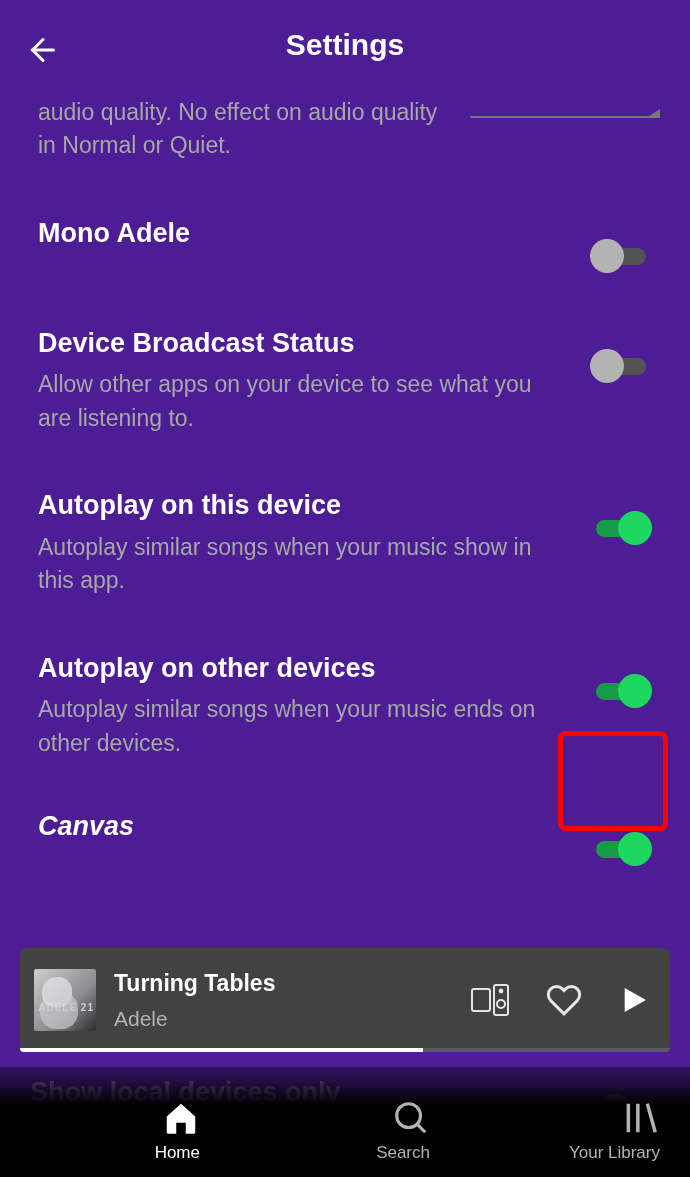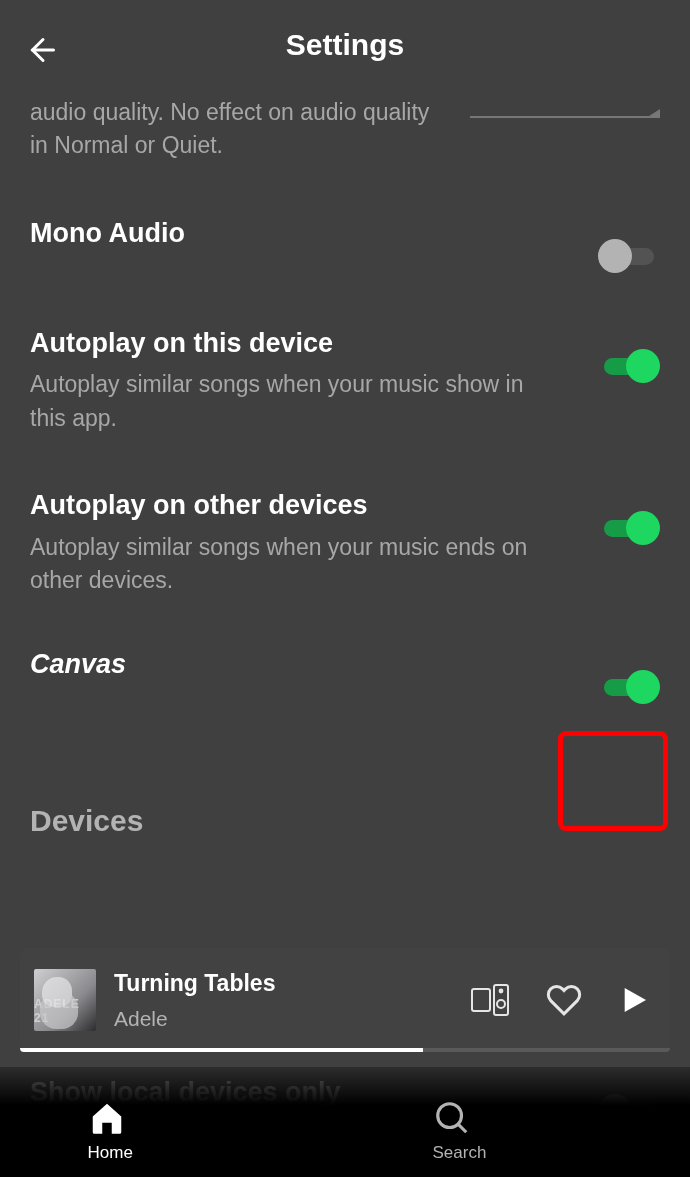--- a/index.html
+++ b/index.html
@@ -1,53 +1,53 @@
 <!DOCTYPE html>
 <html><head>
 <meta charset="utf-8">
 <style>
   * { margin:0; padding:0; box-sizing:border-box; }
   html, body { width:690px; height:1177px; background:#000; font-family:-apple-system,BlinkMacSystemFont,"Segoe UI",Helvetica,Arial,sans-serif; color:#fff; overflow:hidden; }
-  .screen { position:relative; width:690px; height:1177px; background:#404040; }
+  .screen { position:relative; width:690px; height:1177px; background:#4c1d95; }
   .header { position:relative; height:90px; display:flex; align-items:center; justify-content:center; }
   .back-btn { position:absolute; left:20px; top:30px; width:40px; height:40px; display:flex; align-items:center; justify-content:center; cursor:pointer; }
   .title { font-size:30px; font-weight:700; }
-  .content { position:absolute; top:90px; left:0; right:0; bottom:0; padding:0 30px; overflow:hidden; }
+  .content { position:absolute; top:90px; left:0; right:0; bottom:0; padding:0 38px; overflow:hidden; }
   .partial-desc { color:#a7a7a7; font-size:23px; line-height:1.45; margin-top:6px; max-width:420px; }
   .setting-row { display:flex; align-items:flex-start; justify-content:space-between; margin-top:54px; }
   .setting-row.tighter { margin-top:50px;font-style:italic; }
   .setting-text { max-width:510px; }
   .setting-title { font-size:27px; font-weight:600; color:#fff; line-height:1.25; }
   .setting-desc { color:#a7a7a7; font-size:23px; line-height:1.45; margin-top:8px; }
   .toggle-col { padding-top:22px; flex-shrink:0; }
   .toggle { position:relative; width:62px; height:34px; cursor:pointer; }
   .toggle .track { position:absolute; left:6px; top:9px; width:50px; height:17px; border-radius:10px; background:#535353; }
   .toggle .knob { position:absolute; top:0; left:0; width:34px; height:34px; border-radius:50%; background:#b3b3b3; }
   .toggle.on .track { background:#169c46; }
   .toggle.on .knob { left:28px; background:#1ed760; }
   .highlight-box { position:absolute; border:5px solid #ff0000; border-radius:8px; left:558px; top:731px; width:110px; height:100px; pointer-events:none; }
   .slider-frag { position:absolute; right:30px; top:106px; width:190px; height:16px; }
   .slider-frag .bar { position:absolute; bottom:4px; left:0; right:0; height:2px; background:#777; }
   .slider-frag .wedge { position:absolute; right:0; bottom:4px; width:0; height:0; border-right:14px solid #777; border-bottom:0 solid transparent; border-top:9px solid transparent; }
   .section-heading { font-size:30px; font-weight:700; color:#b3b3b3; margin-top:100px; }
   .now-playing { position:absolute; left:20px; right:20px; top:948px; height:104px; background:#424242; border-radius:8px; display:flex; align-items:center; padding:0 14px; }
   .np-art { width:62px; height:62px; background:linear-gradient(135deg,#cfcfd1 0%, #8b8b8f 60%, #2c2c2e 100%); border-radius:2px; position:relative; overflow:hidden; flex-shrink:0; }
   .np-art:after { content:""; position:absolute; left:8px; top:8px; width:30px; height:30px; background:#e5e5e8; border-radius:50% 45% 40% 40%; box-shadow:2px 18px 0 4px #c9c9cc; opacity:.7; }
-  .np-art .tag { position:absolute; bottom:6px; right:2px; font-size:12px; letter-spacing:1px; color:#d0d0d0; font-weight:700; }
+  .np-art .tag { position:absolute; bottom:18px; right:2px; font-size:10px; letter-spacing:1px; color:#d0d0d0; font-weight:700; }
   .np-text { margin-left:18px; flex:1; }
   .np-title { font-size:23px; font-weight:700; }
   .np-artist { font-size:21px; color:#b3b3b3; margin-top:10px; }
   .np-icons { display:flex; align-items:center; gap:34px; margin-right:6px; }
   .np-icons svg { display:block; }
   .progress { position:absolute; left:0; right:0; bottom:0; height:4px; background:#5a5a5a; border-bottom-left-radius:8px; border-bottom-right-radius:8px; overflow:hidden; }
   .progress .fill { height:100%; background:#fff; width:62%; }
   .dimmed-row { position:absolute; left:30px; right:30px; top:1076px; display:flex; justify-content:space-between; align-items:flex-start; opacity:.35; }
   .dimmed-toggle { padding-top:18px; }
   .navbar { position:absolute; left:0; right:0; bottom:0; height:110px; background:linear-gradient(to bottom, rgba(0,0,0,.3) 0%, #000 35%); display:flex; justify-content:space-around; align-items:flex-end; padding-bottom:14px; }
-  .nav-item { display:flex; flex-direction:column; align-items:flex-start; gap:6px; cursor:pointer; width:170px; }
+  .nav-item { display:flex; flex-direction:column; align-items:flex-end; gap:6px; cursor:pointer; width:170px; }
   .nav-label { font-size:17px; color:#b3b3b3; }
   .nav-item.active .nav-label { color:#fff; }
   .nav-item svg { display:block; }
 </style>
 </head>
 <body>
 
 <div class="screen">
 
   <div class="header">
@@ -63,30 +63,42 @@
   <div class="slider-frag">
     <div class="bar"></div>
       <div class="wedge"></div>
   </div>
 
   <div class="content">
     <div class="partial-desc">audio quality. No effect on audio quality in Normal or Quiet.</div>
 
     <div class="setting-row">
       <div class="setting-text">
-        <div class="setting-title">Mono Audio</div>
+        <div class="setting-title">Mono Adele</div>
       </div>
       <div class="toggle-col">
         <div class="toggle">
             <div class="track"></div>
             <div class="knob"></div>
           </div>
       </div>
     </div>
 
+    <div class="setting-row">
+      <div class="setting-text">
+        <div class="setting-title">Device Broadcast Status</div>
+        <div class="setting-desc">Allow other apps on your device to see what you are listening to.</div>
+      </div>
+      <div class="toggle-col">
+        <div class="toggle">
+            <div class="track"></div>
+            <div class="knob"></div>
+          </div>
+      </div>
+    </div>
 
     <div class="setting-row">
       <div class="setting-text">
         <div class="setting-title">Autoplay on this device</div>
         <div class="setting-desc">Autoplay similar songs when your music show in this app.</div>
       </div>
       <div class="toggle-col">
         <div class="toggle on">
             <div class="track"></div>
             <div class="knob"></div>
@@ -177,15 +189,23 @@
         </svg>
       <div class="nav-label">Home</div>
     </div>
     <div class="nav-item">
       <svg width="38" height="38" viewBox="0 0 24 24" fill="none" stroke="#b3b3b3" stroke-width="2">
           <circle cx="10.5" cy="10.5" r="7.5"></circle>
           <line x1="21" y1="21" x2="16" y2="16"></line>
         </svg>
       <div class="nav-label">Search</div>
     </div>
+    <div class="nav-item">
+      <svg width="38" height="38" viewBox="0 0 24 24" fill="none" stroke="#b3b3b3" stroke-width="2.2">
+          <line x1="4" y1="3" x2="4" y2="21"></line>
+          <line x1="10" y1="3" x2="10" y2="21"></line>
+          <line x1="16" y1="3" x2="21" y2="21"></line>
+        </svg>
+      <div class="nav-label">Your Library</div>
+    </div>
   </div>
 
 </div>
 
 </body></html>

